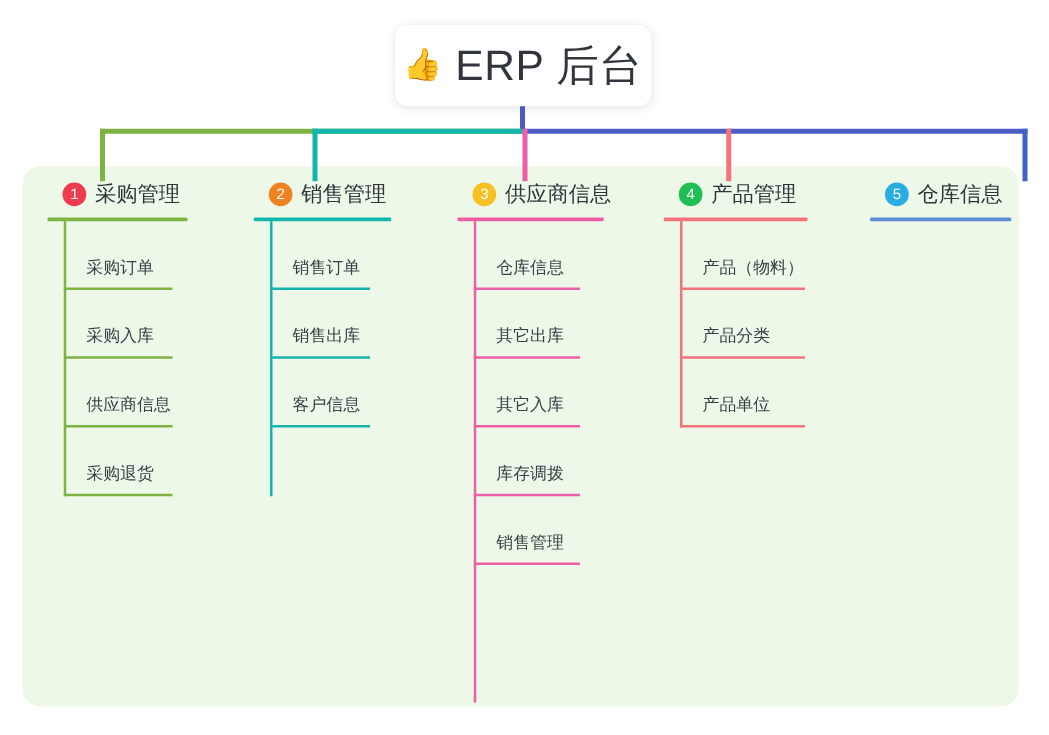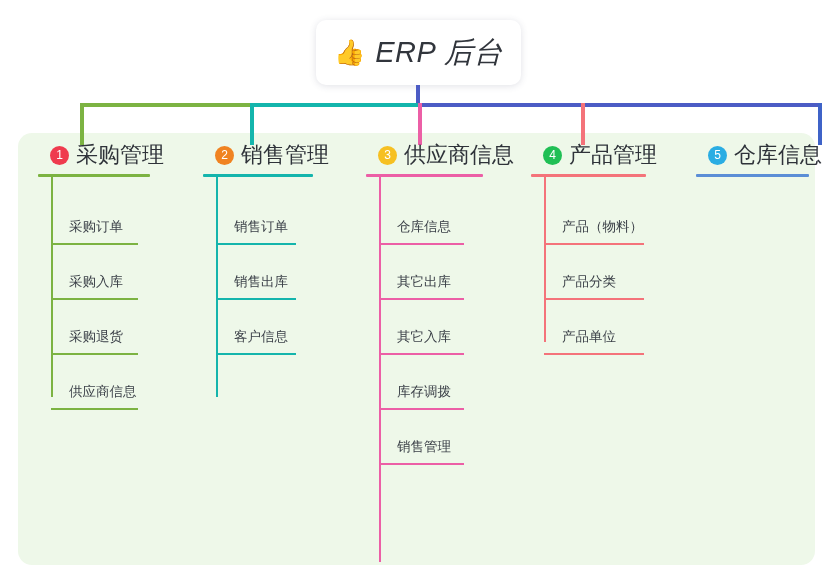--- a/index.html
+++ b/index.html
@@ -34,25 +34,24 @@
     justify-content: center;
     gap: 10px;
     box-sizing: border-box;
   }
   .root-emoji {
     font-size: 25px;
     line-height: 1;
     display: inline-block;
   }
   .root-label {
-    font-size: 29px;
+    font-size: 34px;
     color: #31353c;
     letter-spacing: 0.5px;
     white-space: nowrap;
-    font-style: italic;
   }
 
   
   .conn {
     position: absolute;
   }
   .root-stem {
     left: 416px;
     top: 85px;
     width: 4px;
@@ -116,34 +115,34 @@
     height: 19px;
     border-radius: 50%;
     color: #ffffff;
     font-size: 12px;
     line-height: 19px;
     text-align: center;
     flex: none;
     font-weight: normal;
   }
   .branch-title {
-    font-size: 22px;
+    font-size: 17px;
     color: #2f333a;
     white-space: nowrap;
   }
   .branch-rule {
     height: 3px;
     margin-top: 4px;
     border-radius: 1px;
   }
 
   
   .children {
     position: relative;
-    padding-top: 13px;
+    padding-top: 0;
   }
   .spine {
     position: absolute;
     left: 13px;
     top: 0;
     width: 2px;
   }
   .child {
     position: relative;
     height: 55px;
@@ -193,25 +192,25 @@
           <div class="spine" style="background: rgb(124, 179, 66); height: 220px;"></div>
           <div class="child">
             <span class="child-label">采购订单</span>
             <div class="child-rule" style="width: 87px; background: rgb(124, 179, 66);"></div>
           </div>
           <div class="child">
             <span class="child-label">采购入库</span>
             <div class="child-rule" style="width: 87px; background: rgb(124, 179, 66);"></div>
           </div>
           <div class="child">
+            <span class="child-label">供应商信息</span>
+            <div class="child-rule" style="width: 87px; background: rgb(124, 179, 66);"></div>
+          </div>
+          <div class="child">
             <span class="child-label">采购退货</span>
-            <div class="child-rule" style="width: 87px; background: rgb(124, 179, 66);"></div>
-          </div>
-          <div class="child">
-            <span class="child-label">供应商信息</span>
             <div class="child-rule" style="width: 87px; background: rgb(124, 179, 66);"></div>
           </div>
         </div>
       </div>
       <div class="drop" style="left: 250px; background: rgb(20, 181, 172);"></div>
       <div class="branch" style="left: 203px;">
         <div class="branch-head">
           <span class="badge" style="background: rgb(240, 131, 33);">2</span>
           <span class="branch-title">销售管理</span>
         </div>

